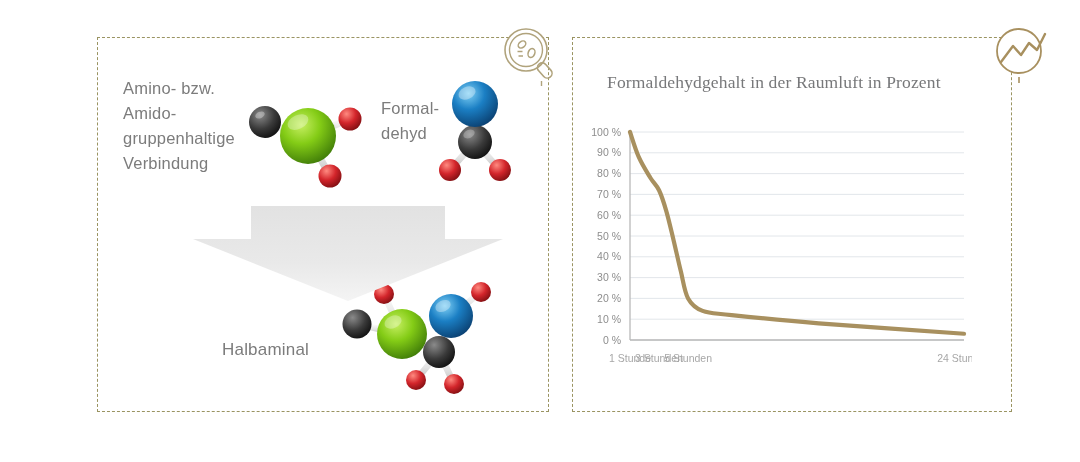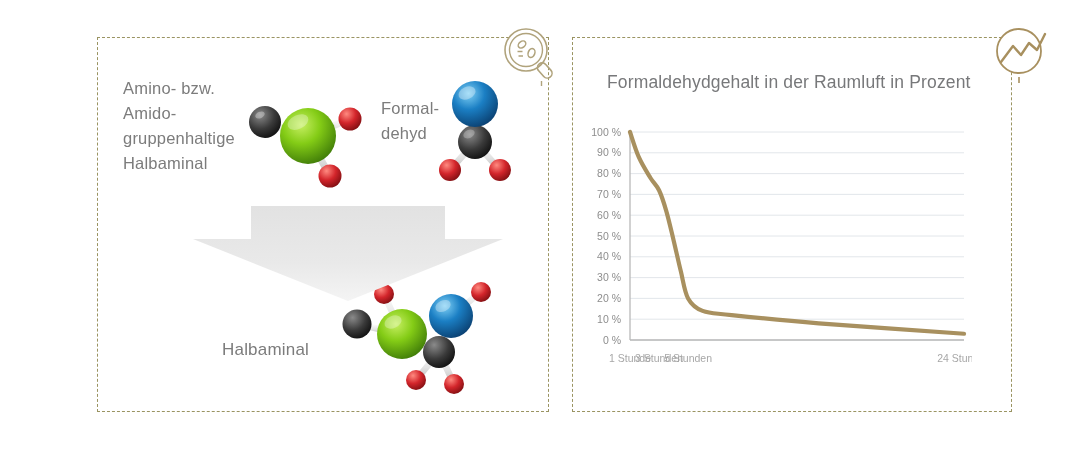--- a/index.html
+++ b/index.html
@@ -51,21 +51,21 @@
   
   .mol{position:absolute;}
   #mol-amino{left:238px;top:84px;width:132px;height:112px;}
   #mol-formaldehyd{left:434px;top:70px;width:82px;height:122px;}
   #mol-halbaminal{left:326px;top:272px;width:180px;height:128px;}
   .mol svg{display:block;width:100%;height:100%;}
 
   
   #chart-title{
     position:absolute;left:607px;top:72px;
-    font-size:17.5px;color:#77787a;letter-spacing:0.15px;white-space:nowrap;
+    font-size:17.5px;color:#77787a;letter-spacing:0.15px;white-space:nowrap;font-family:Liberation Serif, serif;
   }
   #chart-area{
     position:absolute;left:572px;top:118px;width:400px;height:270px;
   }
   #chart-area svg{display:block;width:100%;height:100%;}
   .ytick{font-size:10.5px;fill:#8d8d8d;font-family:"Liberation Sans",sans-serif;}
   .xtick{font-size:10.5px;fill:#a7a7a7;font-family:"Liberation Sans",sans-serif;}
   .gridline{stroke:#dfe3e8;stroke-width:0.9;}
   .axisline{stroke:#b9b9b9;stroke-width:1.3;}
   .dataline{stroke:#a8905f;stroke-width:4.2;fill:none;stroke-linecap:round;stroke-linejoin:round;}
@@ -86,21 +86,21 @@
       <line x1="17.5" y1="27.5" x2="22.5" y2="27.5" stroke="#b0a37c" stroke-width="1.5"></line>
       <line x1="18.5" y1="32" x2="23" y2="32" stroke="#b0a37c" stroke-width="1.5"></line>
       <rect x="40" y="38" width="9.5" height="17" rx="4.7" fill="none" stroke="#b0a37c" stroke-width="1.6" transform="rotate(-42 44.7 46.5)"></rect>
       <line x1="41.5" y1="57" x2="41.5" y2="62" stroke="#b0a37c" stroke-width="1.4"></line>
     </svg>
   </div>
 
   <div class="lbl" id="label-amino">Amino- bzw.
 Amido-
 gruppenhaltige
-Halbaminal</div>
+Verbindung</div>
   <div class="lbl" id="label-formaldehyd">Formal-
 dehyd</div>
   <div class="lbl" id="label-halbaminal">Halbaminal</div>
 
   <div class="mol" id="mol-amino">
     <svg viewBox="0 0 132 112">
       <defs>
         <radialGradient id="gGreen" cx="38%" cy="30%" r="75%">
           <stop offset="0%" stop-color="#c6ef62"></stop>
             <stop offset="45%" stop-color="#84cc16"></stop>

